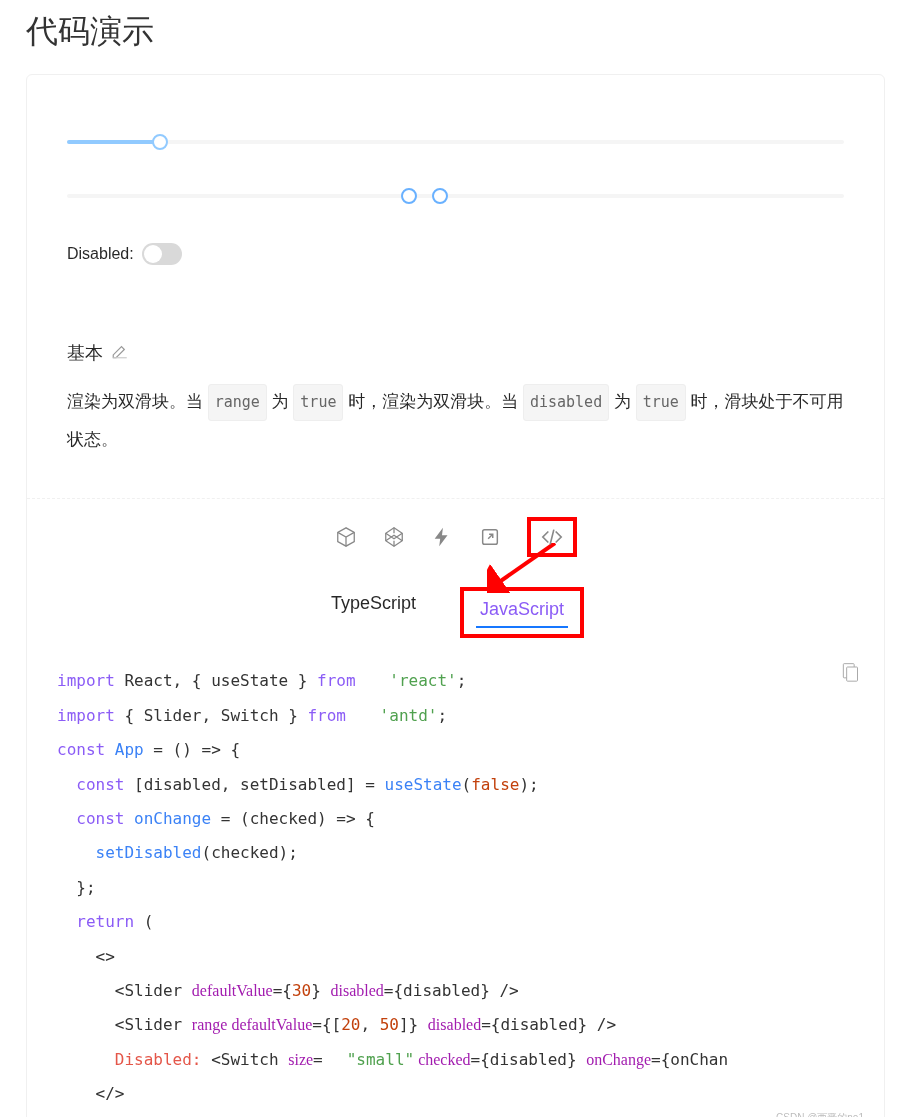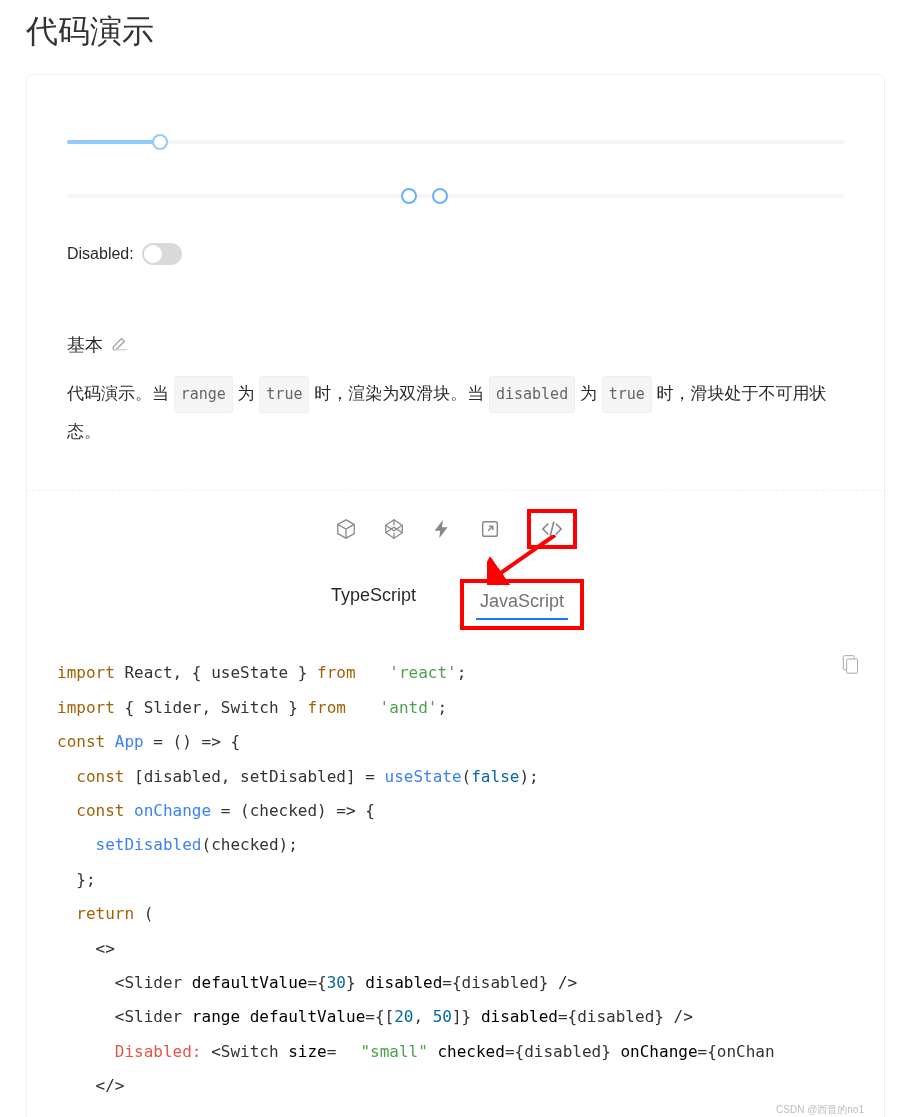--- a/index.html
+++ b/index.html
@@ -87,20 +87,21 @@
       padding: 28px 40px 40px 40px;
       border-top: none;
     }
     .desc-title {
       display: flex;
       align-items: center;
       gap: 8px;
       font-size: 18px;
       font-weight: 500;
       margin-bottom: 18px;
+      margin-top: 8px;
     }
     .edit-icon svg { width: 18px; height: 18px; }
     .desc-text {
       font-size: 17px;
       line-height: 2.2;
       color: rgba(0,0,0,0.85);
     }
     .code-tag {
       display: inline-block;
       background: #f5f5f5;
@@ -147,21 +148,21 @@
     .tabs {
       display: flex;
       justify-content: center;
       gap: 40px;
       padding: 12px 0 18px 0;
       font-size: 18px;
       position: relative;
       text-align: right;
     }
     .tab { color: rgba(0,0,0,0.85); padding: 6px 4px; cursor: pointer; }
-    .tab.active { color: #737373; border-bottom: 2px solid #1677ff; }
+    .tab.active { color: #8b5cf6; border-bottom: 2px solid #1677ff; }
     .tabs .red-box { padding: 2px 12px 6px 12px; }
     
     .code-wrap { position: relative; }
     .code {
       font-family: "SFMono-Regular", Consolas, Menlo, monospace;
       font-size: 16px;
       line-height: 2.15;
       padding: 8px 30px 20px 30px;
       white-space: pre;
       overflow-x: hidden;
@@ -169,25 +170,25 @@
     }
     .copy-btn {
       position: absolute;
       top: 4px;
       right: 20px;
       width: 24px;
       height: 24px;
       color: #aaa;
     }
     .copy-btn svg { width: 20px; height: 24px; }
-    .kw   { color: #a16207; } 
+    .kw   { color: #8b5cf6; } 
     .str  { color: #50a14f; padding-left: 24px; } 
     .fn   { color: #3b82f6; } 
-    .num  { color: #0369a1; }
-    .jsx-attr { color: #000000; }
+    .num  { color: #c2410c; }
+    .jsx-attr { color: #a21caf; font-family: Liberation Serif, serif; }
     .jsx-text-red { color: #e45649; }
     
     .watermark {
       position: absolute;
       bottom: 6px;
       right: 20px;
       font-size: 10px;
       color: rgba(0,0,0,0.28);
       margin-top: 19px;
     }
@@ -222,21 +223,21 @@
     <div class="desc-title">
       <span>基本</span>
       <span class="edit-icon">
         <svg viewBox="0 0 24 24" fill="none" stroke="#999" stroke-width="1.6">
             <path d="M3 17.2V21h3.8L17.8 10 14 6.2 3 17.2zM14 6.2L17.8 10"></path>
             <path d="M3 21h18" stroke="#ccc"></path>
           </svg>
       </span>
     </div>
     <div class="desc-text">
-      <span>代码演示。当 </span><span class="code-tag">range</span><span> 为 </span><span class="code-tag">true</span><span> 时，渲染为双滑块。当 </span><span class="code-tag">disabled</span><span> 为 </span><span class="code-tag">true</span><span> 时，滑块处于不可用状态。</span>
+      <span>渲染为双滑块。当 </span><span class="code-tag">range</span><span> 为 </span><span class="code-tag">true</span><span> 时，渲染为双滑块。当 </span><span class="code-tag">disabled</span><span> 为 </span><span class="code-tag">true</span><span> 时，滑块处于不可用状态。</span>
     </div>
   </div>
 
   <div class="actions">
     <span class="action-icon">
       <svg viewBox="0 0 24 24" fill="none" stroke="currentColor" stroke-width="1.4">
           <path d="M12 2L3 7v10l9 5 9-5V7l-9-5z"></path>
           <path d="M3 7l9 5 9-5M12 12v10"></path>
         </svg>
     </span>

